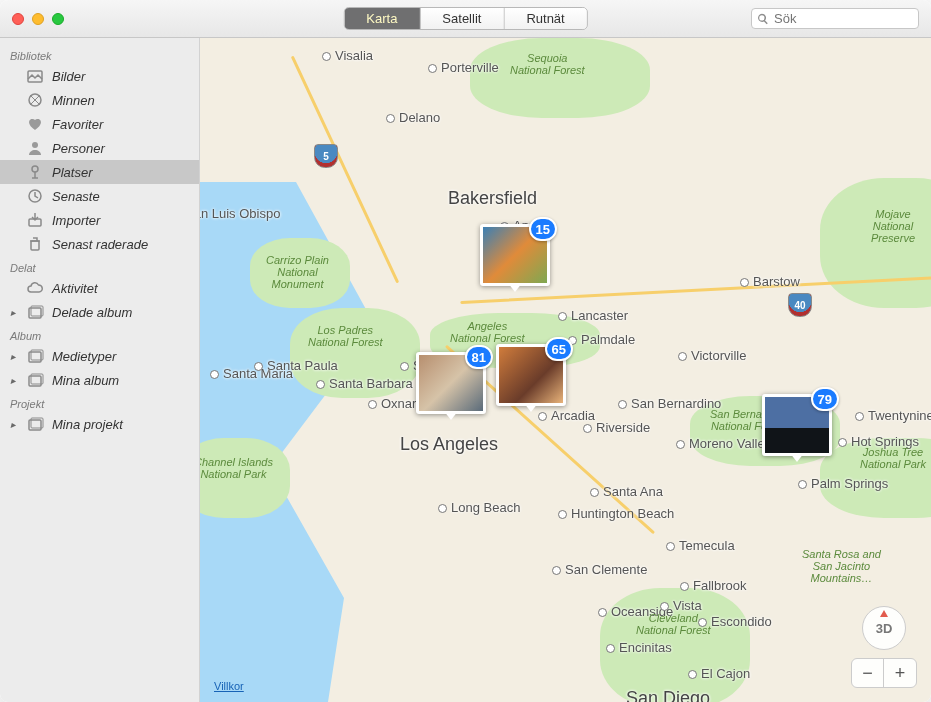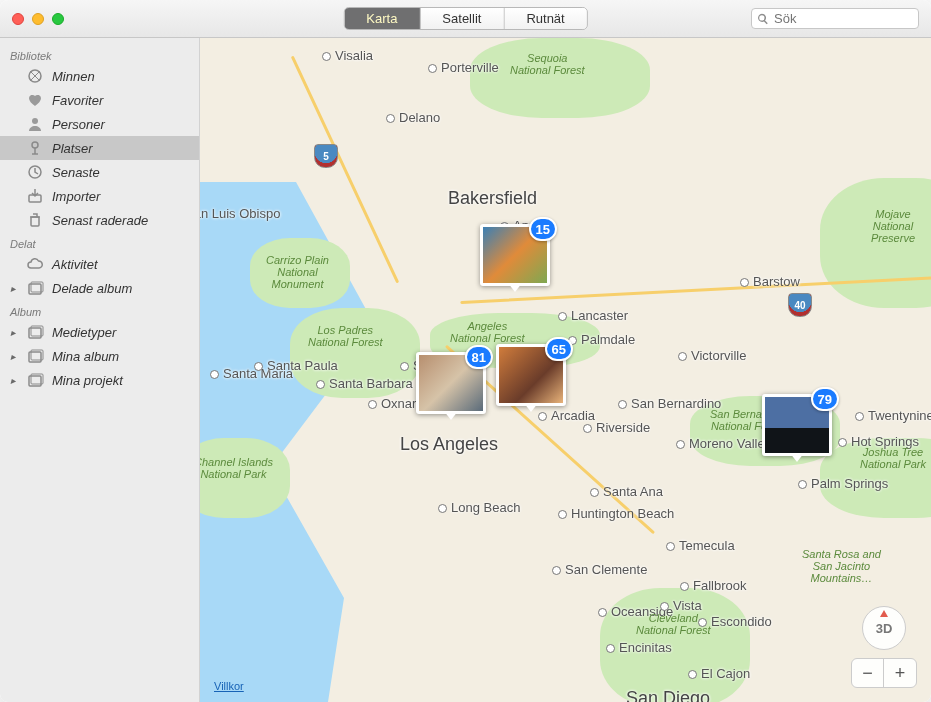--- a/index.html
+++ b/index.html
@@ -322,20 +322,28 @@
 </div>
 
 <div class="body">
 
   <div class="sidebar">
     <div class="sb-section-label">Bibliotek</div>
     <div id="sb-library">
         <div class="sb-item">
           <span class="icon">
             <svg viewBox="0 0 18 18">
+              <use href="#i-photos"></use>
+            </svg>
+          </span>
+          <span>Bilder</span>
+        </div>
+        <div class="sb-item">
+          <span class="icon">
+            <svg viewBox="0 0 18 18">
               <use href="#i-memories"></use>
             </svg>
           </span>
           <span>Minnen</span>
         </div>
         <div class="sb-item">
           <span class="icon">
             <svg viewBox="0 0 18 18">
               <use href="#i-heart"></use>
             </svg>
@@ -420,20 +428,21 @@
           <span class="disclosure">▸</span>
           <span class="icon">
             <svg viewBox="0 0 18 18">
               <use href="#i-album"></use>
             </svg>
           </span>
           <span>Mina album</span>
         </div>
       </div>
 
+    <div class="sb-section-label">Projekt</div>
     <div id="sb-projects">
         <div class="sb-item">
           <span class="disclosure">▸</span>
           <span class="icon">
             <svg viewBox="0 0 18 18">
               <use href="#i-album"></use>
             </svg>
           </span>
           <span>Mina projekt</span>
         </div>

